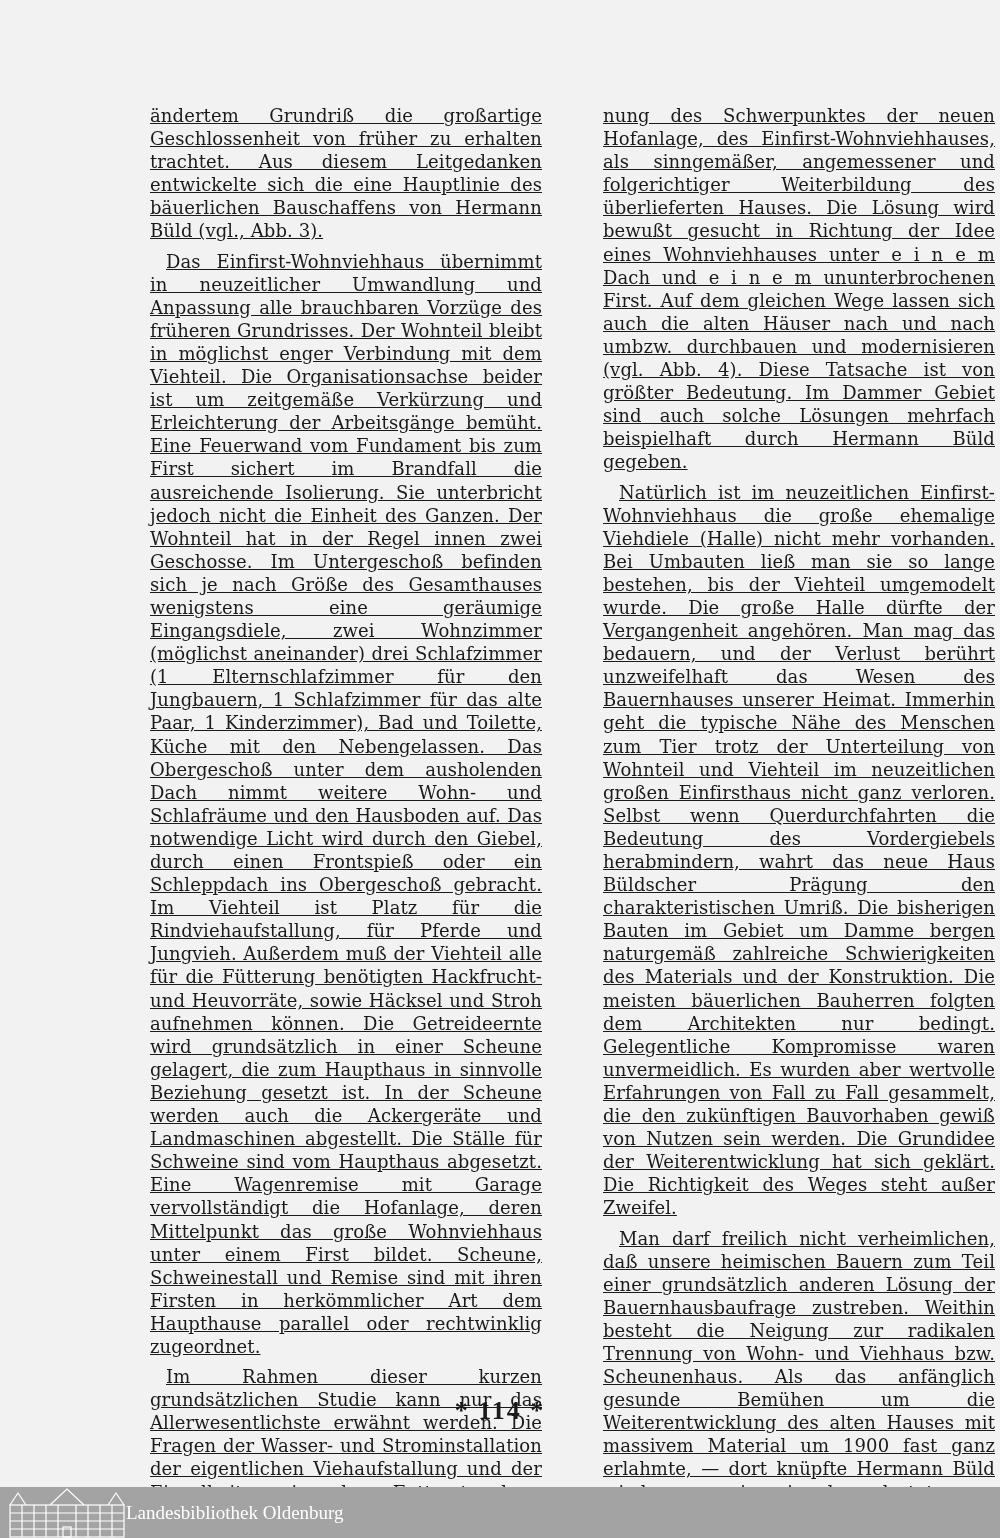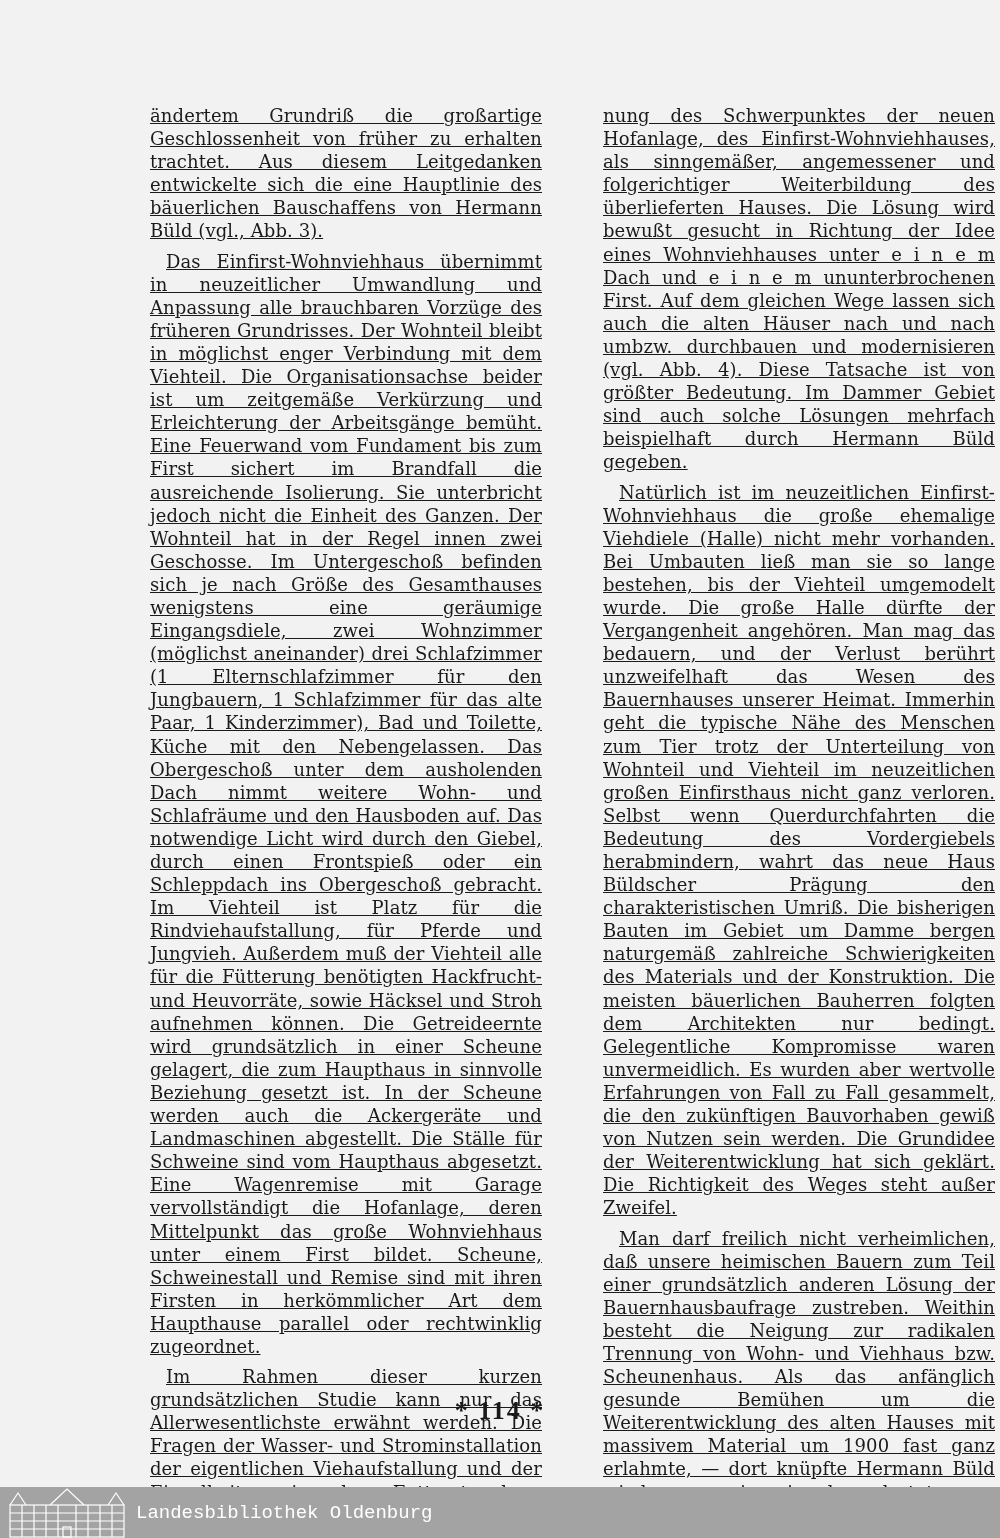--- a/index.html
+++ b/index.html
@@ -22,21 +22,21 @@
   .pagenum {
     position: absolute; top: 1396px; left: 0; width: 1000px; text-align: center;
     font-family: "Liberation Serif", serif; font-weight: bold; font-size: 26px; letter-spacing: 2px;
   }
   .footer {
     position: absolute; left: 0; top: 1487px; width: 1000px; height: 51px;
     background: #a3a3a3; display: flex; align-items: center;
   }
   .footer .logo { width: 118px; height: 51px; margin-left: 8px; }
   .footer .lib {
-    color: #ffffff; font-family: Liberation Mono, monospace; font-size: 19px; margin-left: 10px;
+    color: #ffffff; font-family: Liberation Serif, serif; font-size: 19px; 
   }
 </style>
 </head>
 <body>
 
 <div class="page">
   <div class="col col-left">
     <p>ändertem Grundriß die großartige Geschlossenheit von früher zu erhalten trachtet. Aus diesem Leitgedanken entwickelte sich die eine Hauptlinie des bäuerlichen Bauschaffens von Hermann Büld (vgl., Abb. 3).</p>
     <p class="indent">Das Einfirst-Wohnviehhaus übernimmt in neuzeitlicher Umwandlung und Anpassung alle brauchbaren Vorzüge des früheren Grundrisses. Der Wohnteil bleibt in möglichst enger Verbindung mit dem Viehteil. Die Organisationsachse beider ist um zeitgemäße Verkürzung und Erleichterung der Arbeitsgänge bemüht. Eine Feuerwand vom Fundament bis zum First sichert im Brandfall die ausreichende Isolierung. Sie unterbricht jedoch nicht die Einheit des Ganzen. Der Wohnteil hat in der Regel innen zwei Geschosse. Im Untergeschoß befinden sich je nach Größe des Gesamthauses wenigstens eine geräumige Eingangsdiele, zwei Wohnzimmer (möglichst aneinander) drei Schlafzimmer (1 Elternschlafzimmer für den Jungbauern, 1 Schlafzimmer für das alte Paar, 1 Kinderzimmer), Bad und Toilette, Küche mit den Nebengelassen. Das Obergeschoß unter dem ausholenden Dach nimmt weitere Wohn- und Schlafräume und den Hausboden auf. Das notwendige Licht wird durch den Giebel, durch einen Frontspieß oder ein Schleppdach ins Obergeschoß gebracht. Im Viehteil ist Platz für die Rindviehaufstallung, für Pferde und Jungvieh. Außerdem muß der Viehteil alle für die Fütterung benötigten Hackfrucht- und Heuvorräte, sowie Häcksel und Stroh aufnehmen können. Die Getreideernte wird grundsätzlich in einer Scheune gelagert, die zum Haupthaus in sinnvolle Beziehung gesetzt ist. In der Scheune werden auch die Ackergeräte und Landmaschinen abgestellt. Die Ställe für Schweine sind vom Haupthaus abgesetzt. Eine Wagenremise mit Garage vervollständigt die Hofanlage, deren Mittelpunkt das große Wohnviehhaus unter einem First bildet. Scheune, Schweinestall und Remise sind mit ihren Firsten in herkömmlicher Art dem Haupthause parallel oder rechtwinklig zugeordnet.</p>
     <p class="indent">Im Rahmen dieser kurzen grundsätzlichen Studie kann nur das Allerwesentlichste erwähnt werden. Die Fragen der Wasser- und Strominstallation der eigentlichen Viehaufstallung und der Einzelheiten in der Futterstapelung müssen vorerst außer Acht bleiben. Auch zur Gestaltung des Grundrisses im Wohnteil wäre Näheres zu sagen. Doch all diese Punkte sind einer späteren Untersuchung und Darstellung vorbehalten. Hier liegt das Hauptgewicht auf der Kennzeich-</p>

